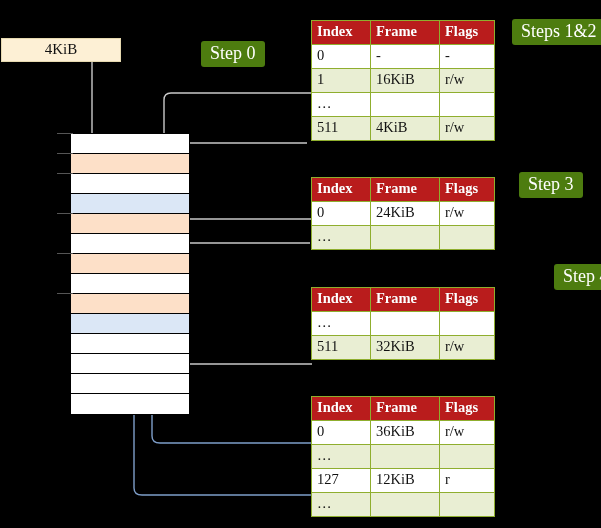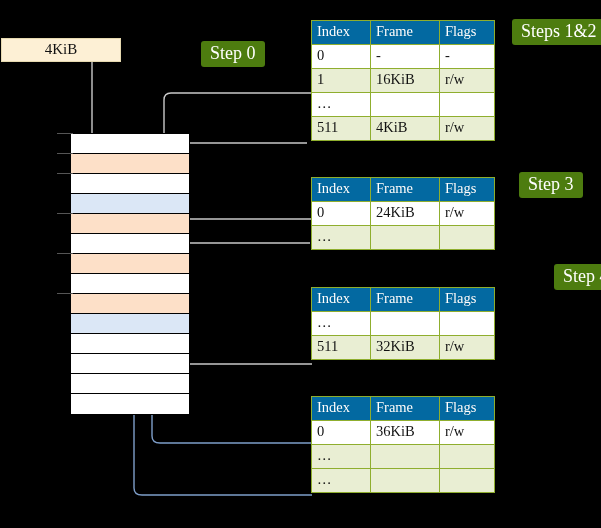--- a/index.html
+++ b/index.html
@@ -7,21 +7,21 @@
        font-family:"Liberation Serif","DejaVu Serif",serif;}
 
   .stage{position:absolute;left:0;top:0;width:601px;height:528px;}
 
   
   .ptable{position:absolute;border-collapse:collapse;background:#fff;
           border:1px solid #8fae2e;}
   .ptable td,.ptable th{border:1px solid #8fae2e;padding:2px 5px 3px 5px;
           font-size:14.5px;line-height:16px;color:#111;text-align:left;
           font-weight:normal;height:18px;vertical-align:top;}
-  .ptable th{background:#0369a1;color:#ffffff;font-weight:normal;
+  .ptable th{background:#b91c1c;color:#ffffff;font-weight:bold;
           font-family:"Liberation Serif","DejaVu Serif",serif;
           text-shadow:0 0 1px rgba(0,0,0,.15);}
   .ptable td.c-index{width:48px;}
   .ptable td.c-frame{width:58px;}
   .ptable td.c-flags{width:44px;}
   .ptable th.c-index{width:48px;}
   .ptable th.c-frame{width:58px;}
   .ptable th.c-flags{width:44px;}
   tr.alt td{background:#e9eed3;}
   tr.plain td{background:#ffffff;}
@@ -216,20 +216,25 @@
         <tr class="plain">
           <td class="c-index">0</td>
           <td class="c-frame">36KiB</td>
           <td class="c-flags">r/w</td>
         </tr>
         <tr class="alt">
           <td class="c-index">…</td>
           <td class="c-frame"></td>
           <td class="c-flags"></td>
         </tr>
+        <tr class="plain">
+          <td class="c-index">127</td>
+          <td class="c-frame">12KiB</td>
+          <td class="c-flags">r</td>
+        </tr>
         <tr class="alt">
           <td class="c-index">…</td>
           <td class="c-frame"></td>
           <td class="c-flags"></td>
         </tr>
       </tbody>
     </table>
   </div>
 
 </body></html>

